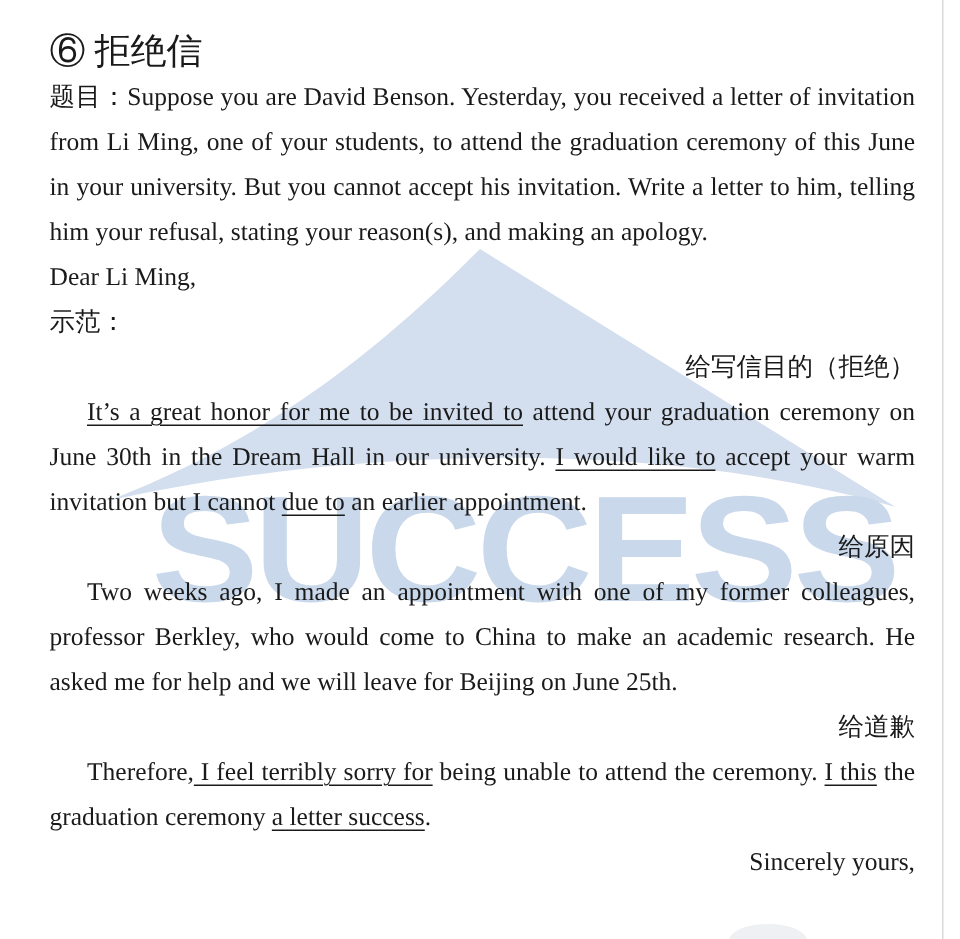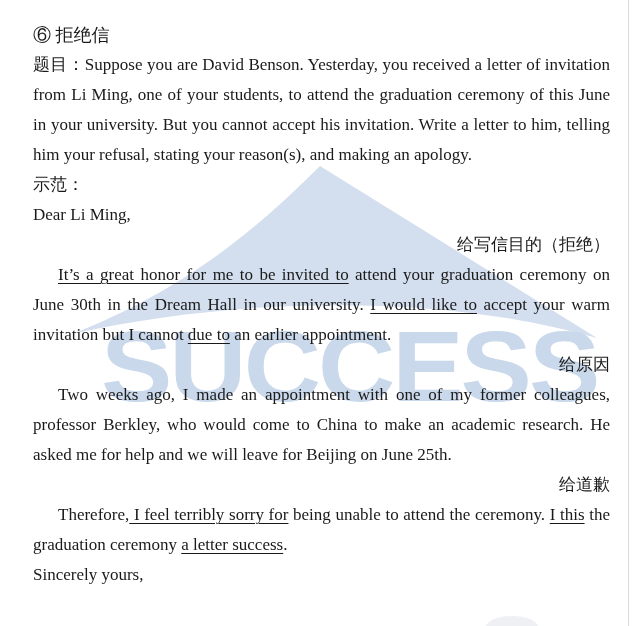--- a/index.html
+++ b/index.html
@@ -36,25 +36,25 @@
 
   
   .content {
     position: relative; z-index: 1;
     padding: 20px 30px 0 33px;
     font-size: 17px;
     line-height: 30px;
   }
   .content p, .content h1 { margin: 0; padding: 0; font-weight: normal; }
 
-  .doc-title { font-size: 18px; line-height: 30px; }
+  .doc-title { font-size: 24px; line-height: 30px; }
   .prompt  { text-align: justify; font-family: Liberation Serif, serif; }
   .note    { padding-left: 35px; text-align: right; }
   .body-para { text-align: justify; text-indent: 25px; }
-  .closing, .signature { text-align: left; padding-right: 14px; }
+  .closing, .signature { text-align: right; padding-right: 14px; }
 
   .body-para u, .prompt u {
     text-decoration: underline;
     text-decoration-thickness: 1px;
     text-underline-offset: 3px;
   }
 </style>
 </head>
 <body>
 
@@ -68,23 +68,23 @@
   <div class="wm-word" style="color:#c9d8ea;">SUCCESS</div>
 
   <div class="right-line"></div>
 
   <div class="content">
 
     <h1 class="doc-title">⑥ 拒绝信</h1>
 
     <p class="prompt"><span>题目：</span><span>Suppose you are David Benson. Yesterday, you received a letter of invitation from Li Ming, one of your students, to attend the graduation ceremony of this June in your university. But you cannot accept his invitation. Write a letter to him, telling him your refusal, stating your reason(s), and making an apology.</span></p>
 
+    <p>Dear Li Ming,</p>
+
     <p>示范：</p>
-
-    <p>Dear Li Ming,</p>
 
     <p class="note">给写信目的（拒绝）</p>
     <p class="body-para"><u>It’s a great honor for me to be invited to</u><span> attend your graduation ceremony on June 30th in the Dream Hall in our university. </span><u>I would like to</u><span> accept your warm invitation but I cannot </span><u>due to</u><span> an earlier appointment.</span></p>
 
     <p class="note">给原因</p>
     <p class="body-para"><span>Two weeks ago, I made an appointment with one of my former colleagues, professor Berkley, who would come to China to make an academic research. He asked me for help and we will leave for Beijing on June 25th.</span></p>
 
     <p class="note">给道歉</p>
     <p class="body-para"><span>Therefore,</span><u> I feel terribly sorry for</u><span> being unable to attend the ceremony. </span><u>I this</u><span> the graduation ceremony </span><u>a letter success</u><span>.</span></p>
 

